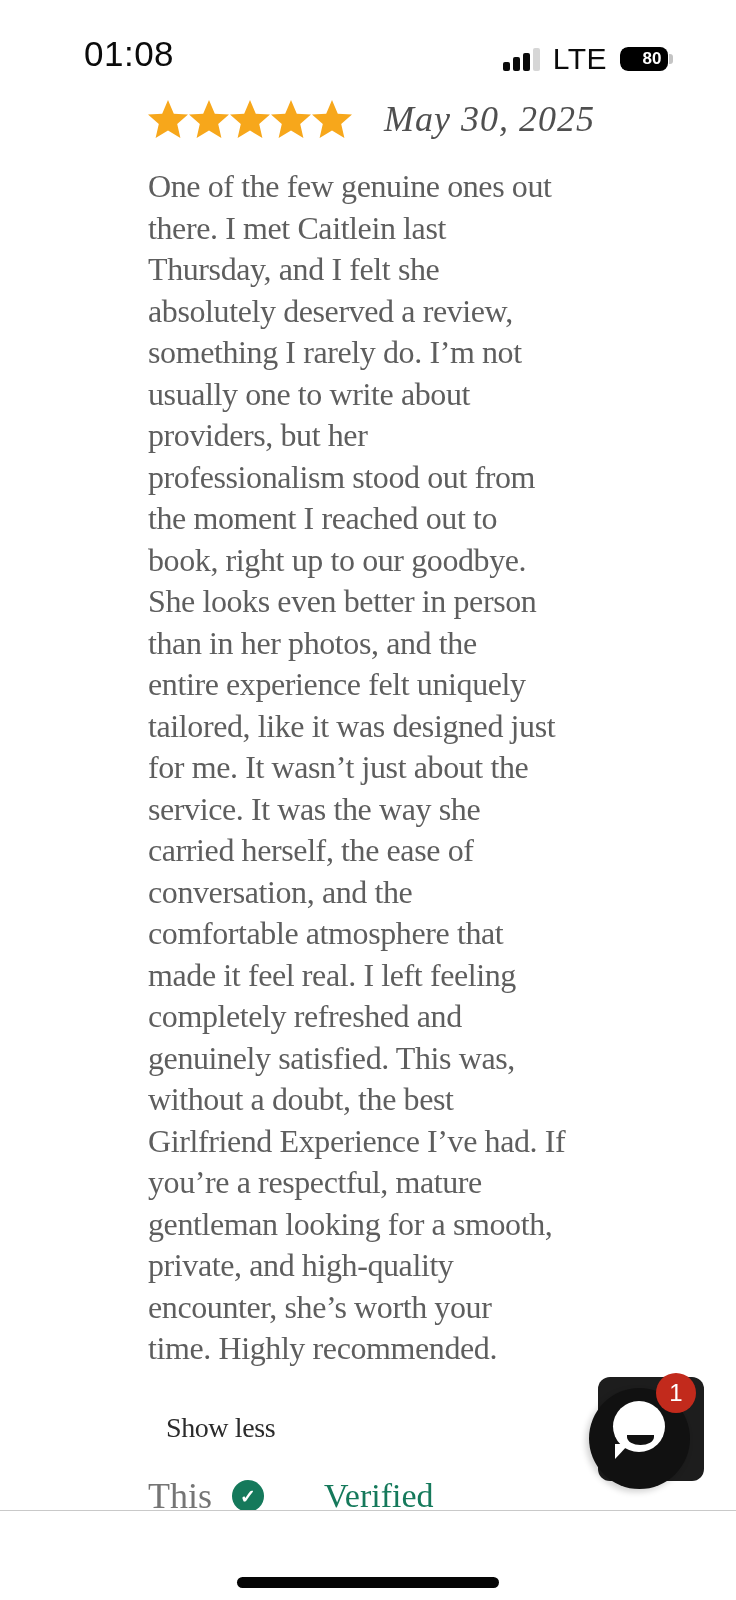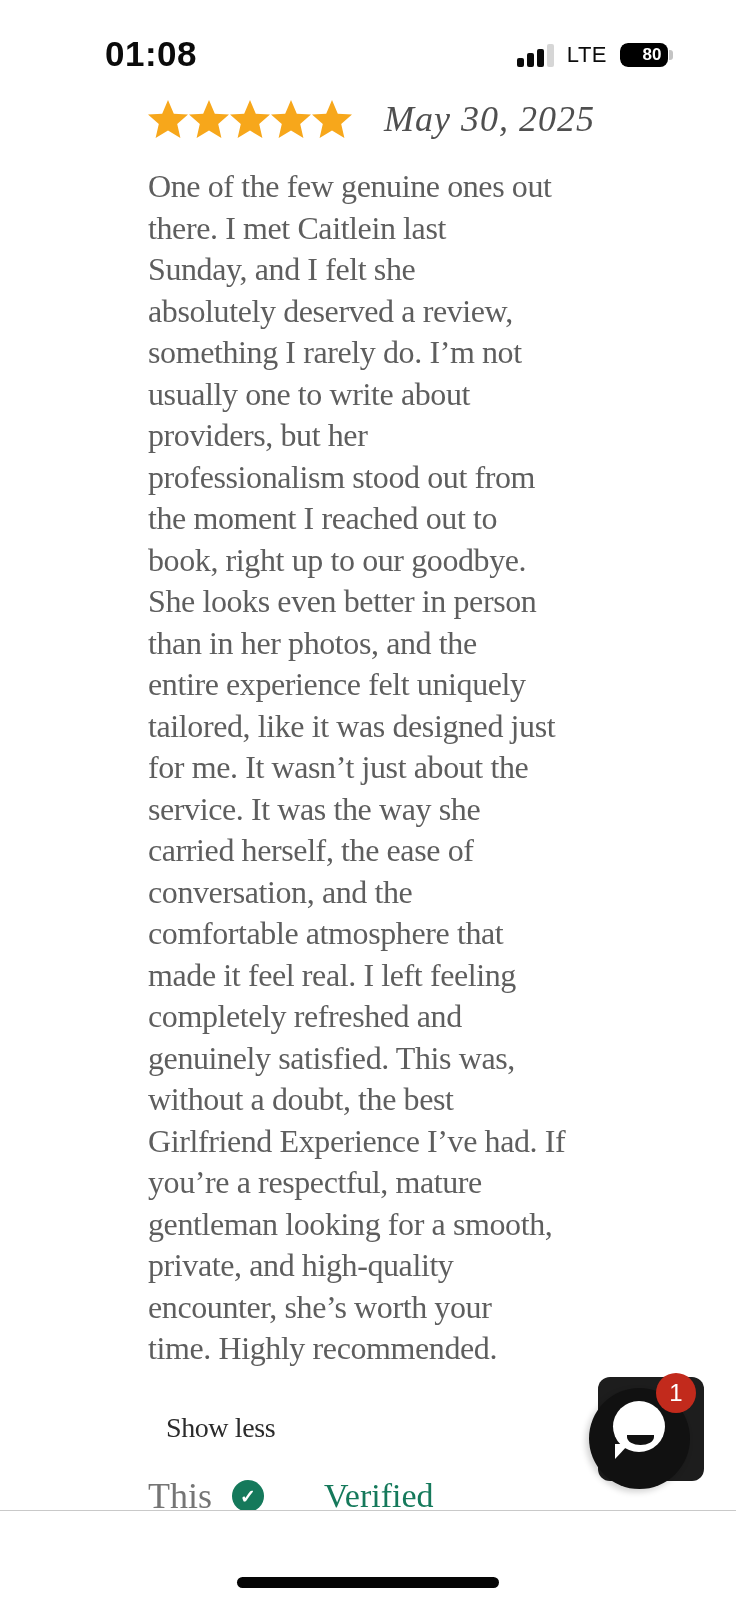--- a/index.html
+++ b/index.html
@@ -2,28 +2,28 @@
 <html><head>
 <meta charset="utf-8">
 <style>
   * { margin:0; padding:0; box-sizing:border-box; }
   html,body { width:736px; height:1600px; background:#fff; overflow:hidden; }
   .screen { position:relative; width:736px; height:1600px; background:#fff;
             font-family:"Liberation Serif", serif; }
 
   
   .status-bar { position:absolute; top:0; left:0; width:736px; height:90px; background:#fff; }
-  .time { position:absolute; left:105px; top:34px; font-family:"Liberation Sans", sans-serif;
-          font-size:35px; font-weight:700; color:#0b0b0b; letter-spacing:0.5px; }
+  .time { position:absolute; left:84px; top:34px; font-family:"Liberation Sans", sans-serif;
+          font-size:35px; font-weight:400; color:#0b0b0b; letter-spacing:0.5px; }
   .status-right { position:absolute; right:63px; top:42px; display:flex; align-items:center; gap:13px; }
   .signal { display:flex; align-items:flex-end; gap:3px; height:23px; }
   .signal .bar { width:7px; border-radius:2px; background:#0b0b0b; }
   .signal .b1 { height:9px; } .signal .b2 { height:14px; } .signal .b3 { height:18px; }
   .signal .b4 { height:23px; background:#d6d6d6; }
-  .network { font-family:"Liberation Sans", sans-serif; font-size:22px; color:#0b0b0b; letter-spacing:0.5px; }
+  .network { font-family:"Liberation Sans", sans-serif; font-size:30px; color:#0b0b0b; letter-spacing:0.5px; }
   .battery-wrap { display:flex; align-items:center; }
   .battery { position:relative; width:48px; height:24px; border-radius:8px; background:#dcdcdc; overflow:hidden; }
   .battery-fill { position:absolute; left:0; top:0; width:64px; height:24px; background:#000;
                   border-radius:8px; display:flex; align-items:center; justify-content:center; }
   .battery-fill span { color:#fff; font-family:"Liberation Sans", sans-serif; font-size:17px; font-weight:700; }
   .battery-nub { width:4px; height:10px; background:#c4c4c4; border-radius:0 3px 3px 0; margin-left:1px; }
 
   
   .rating-row { position:absolute; left:148px; top:98px; display:flex; align-items:center; gap:32px;text-align:center; }
   .stars { display:flex; gap:1px; }
@@ -112,21 +112,21 @@
       <svg width="40" height="38" viewBox="0 0 20 19">
           <polygon points="10,0 12.9,6.9 20,7.3 14.6,12 16.2,19 10,15.3 3.8,19 5.4,12 0,7.3 7.1,6.9" fill="#F7A71B"></polygon>
         </svg>
     </div>
     <span class="review-date">May 30, 2025</span>
   </div>
 
   <main class="review-body">
     <p class="para">One of the few genuine ones out
 there. I met Caitlein last
-Sunday, and I felt she
+Thursday, and I felt she
 absolutely deserved a review,
 something I rarely do. I’m not
 usually one to write about
 providers, but her
 professionalism stood out from
 the moment I reached out to
 book, right up to our goodbye.</p>
     <p class="para">She looks even better in person
 than in her photos, and the
 entire experience felt uniquely

